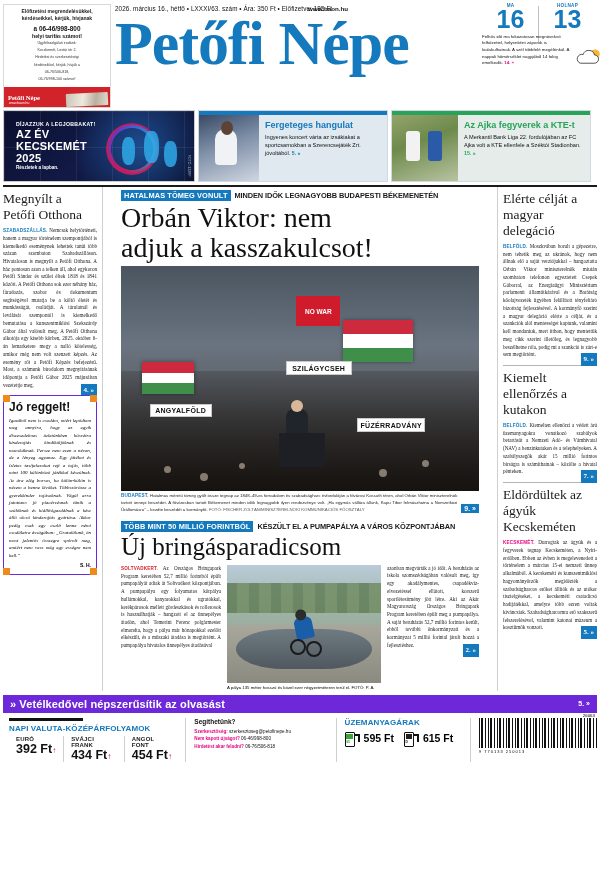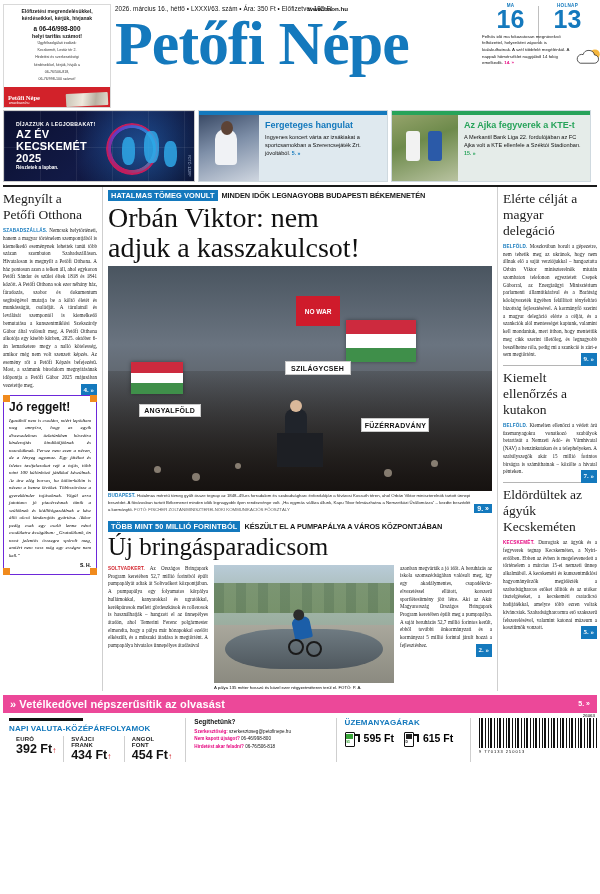--- a/index.html
+++ b/index.html
@@ -78,21 +78,21 @@
   .strip-txt { padding: 10px 5px 0 6px; flex: 1; }
   .st-head { font-size: 9px; font-weight: bold; line-height: 1.1; margin-bottom: 2px; }
   .st-head.blue { color: #1479bd; }
   .st-head.green { color: #27a35a; }
   .st-body { font-size: 5.6px; color: #111; line-height: 1.45; }
   .st-body .pg { color: #1479bd; font-weight: bold; font-size: 5.2px; }
   .st-body .pgg { color: #27a35a; font-weight: bold; font-size: 5.2px; }
 
   
   .rule { height: 2px; background: #1a1a1a; margin: 3px 3px 0 3px; }
-  .cols { display: flex; padding: 0 3px; gap: 0; }
+  .cols { display: flex; padding: 0 3px; gap: 13px; }
   .col-left { width: 100px; padding-right: 5px; border-right: 1px solid #cfcfcf; }
   .col-main { flex: 1; padding: 0 5px; }
   .col-right { width: 100px; padding-left: 5px; border-left: 1px solid #cfcfcf; }
 
   .hl-serif { font-family: "Liberation Serif", serif; font-weight: normal; color: #1a1a1a; }
   .side-head { font-size: 13.5px; line-height: 1.18; margin: 4px 0 4px; }
   .side-body { font-size: 5.1px; line-height: 1.52; text-align: justify; color: #1a1a1a; font-family:"Liberation Serif", serif; }
   .loc { font-weight: bold; font-family:"Liberation Sans", sans-serif; font-size: 4.6px; letter-spacing: .2px; }
   .loc.blue { color: #1479bd; }
   .loc.red { color: #d2222a; }
@@ -145,21 +145,21 @@
   .p2-track { position:absolute; left:6%; right:6%; bottom: 14px; height: 40px; border-radius: 50%/70%;
     background: linear-gradient(180deg,#6f7b82,#4f585e); }
   .p2-rider { position:absolute; left: 44%; bottom: 44px; width: 18px; height: 22px; background:#1b5ea8; border-radius: 6px 6px 2px 2px; transform: rotate(-12deg); }
   .p2-rider::after { content:""; position:absolute; left:3px; top:-8px; width:11px; height:11px; border-radius:50%; background:#2c2c2c; }
   .p2-wheel { position:absolute; border:2px solid #1a1a1a; border-radius:50%; width: 16px; height: 16px; }
   .p2-trees { position:absolute; left:0; right:0; top: 18px; height: 30px;
     background: repeating-linear-gradient(90deg,#5d7a52 0 10px,#6e8a5e 10px 22px); opacity:.8; }
   .cap2 { font-size: 4.3px; margin-top: 2px; line-height:1.4; }
 
   
-  .banner { margin: 4px 3px 0; background: #ec4899; color: #fff; display: flex;
+  .banner { margin: 4px 3px 0; background: #6d28d9; color: #fff; display: flex;
     align-items: center; justify-content: space-between; padding: 3px 7px; height: 18px; }
   .banner-text { font-size: 11px; font-weight: bold; letter-spacing: .1px; }
   .banner-pg { font-size: 7px; font-weight: bold; }
 
   
   .footer { margin: 5px 3px 0; display:flex; }
   .f-col { padding: 0 6px; }
   .f-bar { height: 3px; background: #111; width: 74px; margin-bottom: 3px; }
   .f-title { font-size: 8px; font-weight: bold; color: #1479bd; letter-spacing: .1px; margin-bottom: 3px; }
   .fx { display:flex; }

